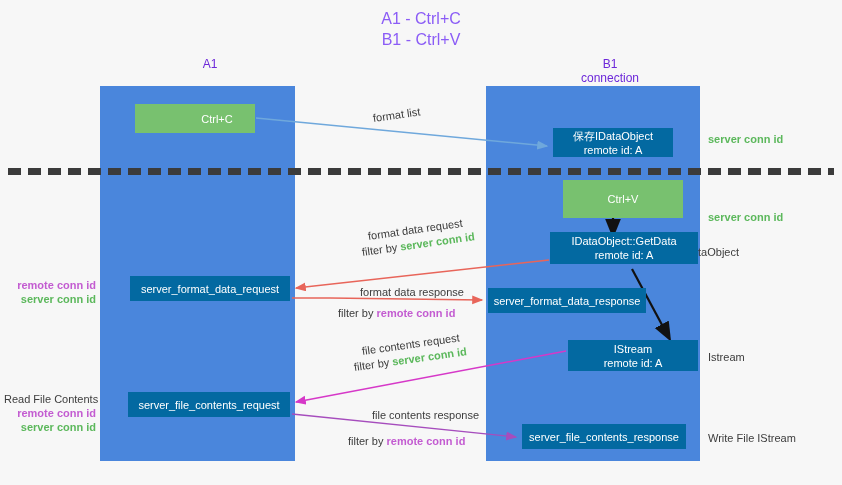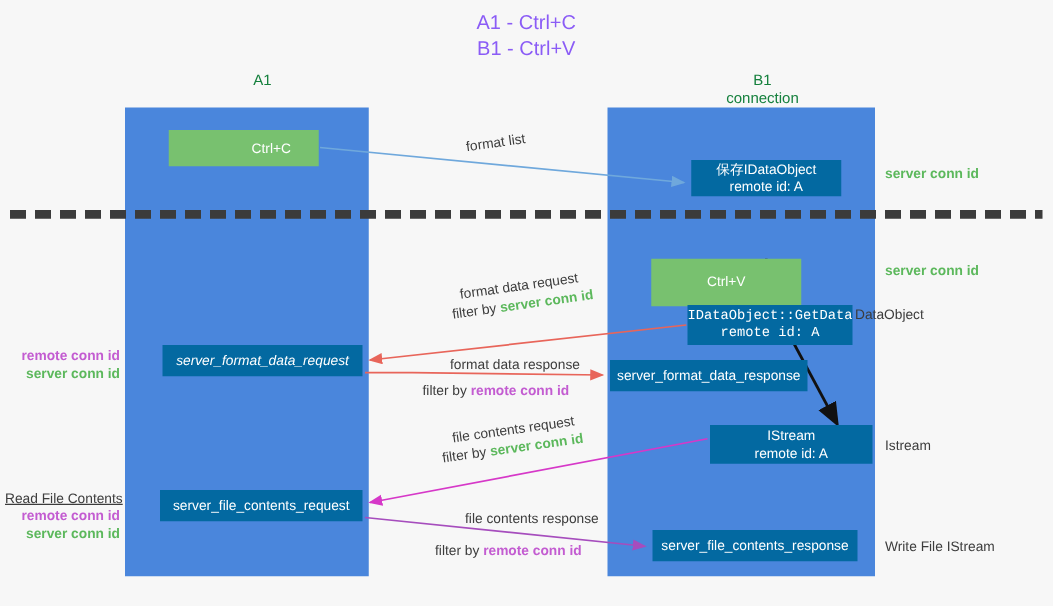--- a/index.html
+++ b/index.html
@@ -33,21 +33,21 @@
     line-height: 21px;
     color: #8b5cf6;
   }
 
   
   .col-head {
     position: absolute;
     text-align: center;
     font-size: 12px;
     line-height: 14px;
-    color: #15803d;
+    color: #6d28d9;
     width: 160px;
   }
   #head-a1 { left: 130px; top: 57px; }
   #head-b1 { left: 530px; top: 57px; }
 
   
   .lane {
     position: absolute;
     background: #4a86dc;
   }
@@ -81,23 +81,23 @@
     line-height: 14px;
     text-align: center;
     z-index: 6;
   }
   .node.green { background: #78c16f; }
   .node.orange { background: #0369a1; }
   .node .l2 { display: block; }
 
   #node-ctrlc   { left: 135px; top: 104px; width: 120px; height: 29px; padding-left: 44px; }
   #node-idata   { left: 553px; top: 128px; width: 120px; height: 29px; }
-  #node-ctrlv   { left: 521px; top: 180px; width: 120px; height: 38px; margin-top: 27px; }
-  #node-getdata { left: 550px; top: 244px; width: 132px; height: 32px; font-family: Liberation Mono, monospace; }
-  #node-sfdreq  { left: 130px; top: 276px; width: 160px; height: 25px; font-style: italic; }
+  #node-ctrlv   { left: 563px; top: 180px; width: 120px; height: 38px; }
+  #node-getdata { left: 550px; top: 232px; width: 148px; height: 32px; }
+  #node-sfdreq  { left: 130px; top: 276px; width: 160px; height: 25px; }
   #node-sfdresp { left: 488px; top: 288px; width: 158px; height: 25px; }
   #node-istream { left: 568px; top: 340px; width: 130px; height: 31px; }
   #node-sfcreq  { left: 128px; top: 392px; width: 162px; height: 25px; }
   #node-sfcresp { left: 522px; top: 424px; width: 164px; height: 25px; }
 
   
   .side-label {
     position: absolute;
     font-size: 11px;
     line-height: 14px;
@@ -125,21 +125,21 @@
     text-align: right;
     width: 92px;
   }
   .left-line {
     font-size: 11px;
     line-height: 14px;
     white-space: nowrap;
   }
   .left-line.pink-txt { color: #c35cd1; font-weight: bold; }
   .left-line.green-txt { color: #5cb85c; font-weight: bold; }
-  .left-line.dark-txt { color: #3c3c3c; font-weight: normal; text-decoration: underline; }
+  .left-line.dark-txt { color: #3c3c3c; font-weight: normal; }
 
   
   .edge-label {
     position: absolute;
     font-size: 11px;
     line-height: 14px;
     color: #3c3c3c;
     white-space: nowrap;
     z-index: 7;
   }

